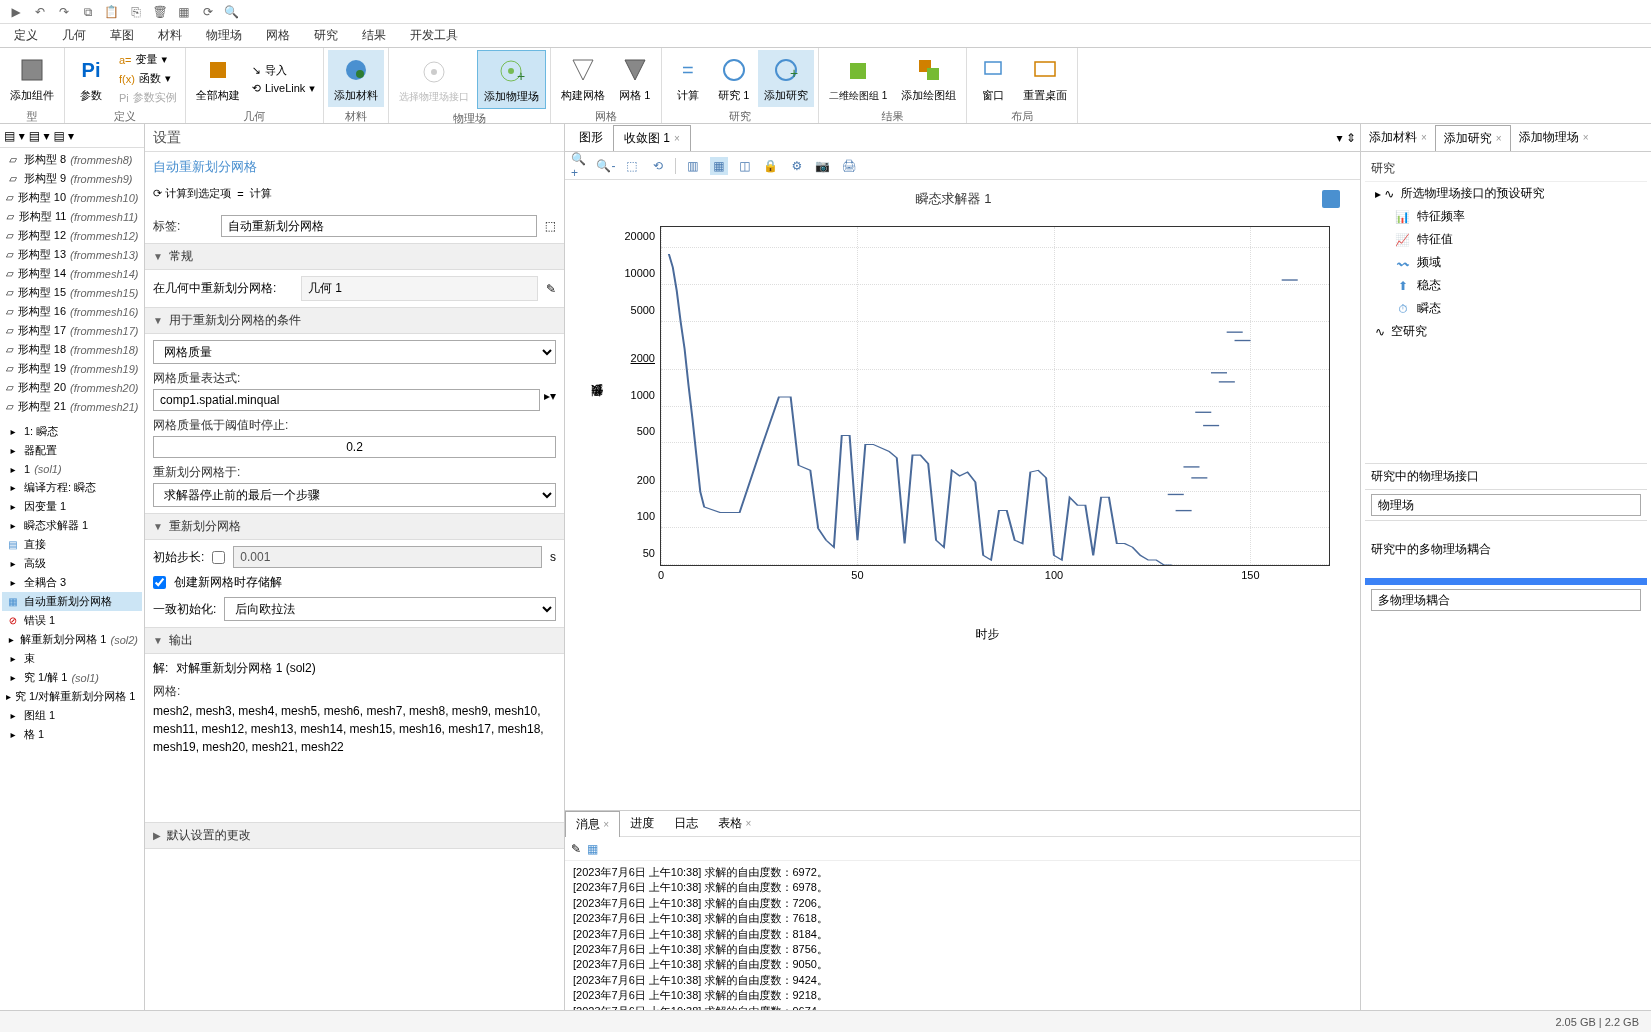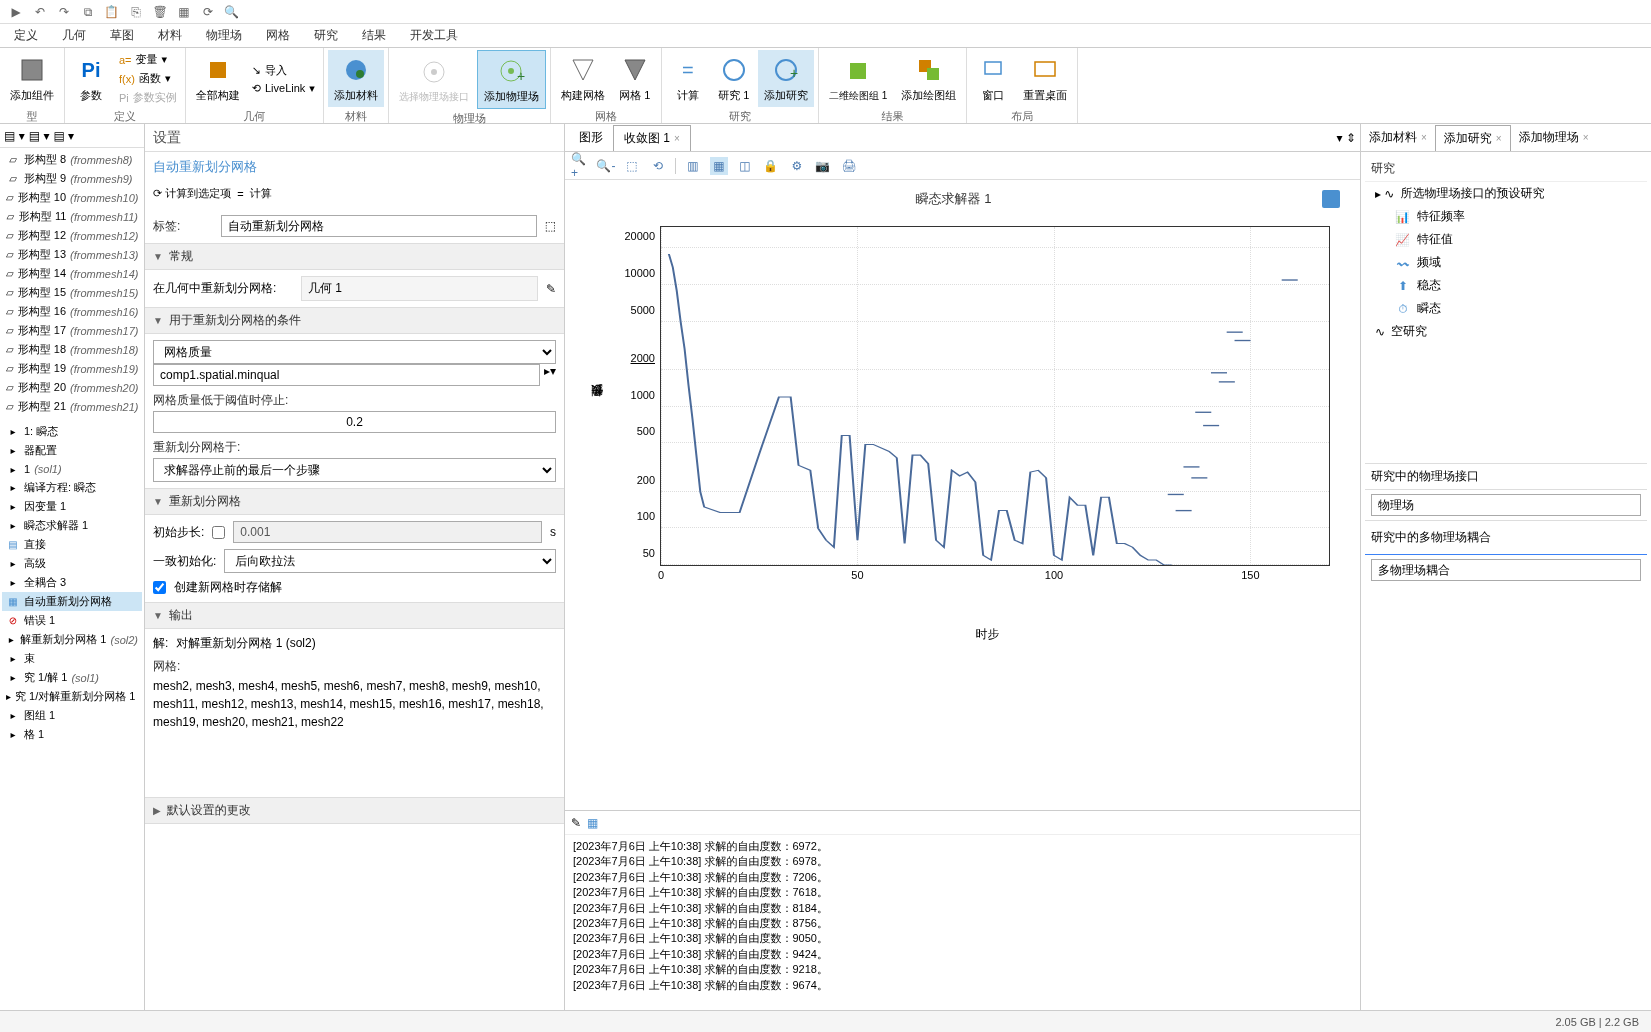--- a/index.html
+++ b/index.html
@@ -499,45 +499,46 @@
       <div class="form-row">
         <span style="flex:0 0 140px">在几何中重新划分网格:</span>
         <span style="flex:1;padding:3px 6px;background:#f5f5f5;border:1px solid #ddd">几何 1</span>
         <span>✎</span>
       </div>
       <div class="section-header">
           <span class="arrow">▼</span>
           <span>用于重新划分网格的条件</span>
         </div>
       <select class="form-select" style="width:100%"><option>网格质量</option></select>
+      <div class="field-label">网格质量表达式:</div>
       <div style="display:flex;gap:4px">
         <input class="form-input" value="comp1.spatial.minqual" style="">
         <span>▸▾</span>
       </div>
       <div class="field-label">网格质量低于阈值时停止:</div>
       <input class="form-input" style="width: 100%; text-align: center;" value="0.2">
       <div class="field-label">重新划分网格于:</div>
       <select class="form-select" style="width:100%"><option>求解器停止前的最后一个步骤</option></select>
       <div class="section-header">
           <span class="arrow">▼</span>
           <span>重新划分网格</span>
         </div>
       <div class="form-row">
         <span>初始步长:</span>
         <input type="checkbox" style="">
         <input class="form-input" disabled="" style="background: rgb(240, 240, 240);" value="0.001">
         <span>s</span>
       </div>
       <div class="form-row">
+        <input type="checkbox" checked="" style="">
+        <span>创建新网格时存储解</span>
+      </div>
+      <div class="form-row">
         <span>一致初始化:</span>
         <select class="form-select"><option>后向欧拉法</option></select>
-      </div>
-      <div class="form-row">
-        <input type="checkbox" checked="" style="">
-        <span>创建新网格时存储解</span>
       </div>
       <div class="section-header">
           <span class="arrow">▼</span>
           <span>输出</span>
         </div>
       <div class="form-row">
           <span>解:</span>
           <span>对解重新划分网格 1 (sol2)</span>
         </div>
       <div class="field-label">网格:</div>
@@ -621,20 +622,26 @@
                 <line x1="85.85882352941177" x2="88.25882352941177" y1="33.58540001162783" y2="33.58540001162783" stroke="#4a6a9a" stroke-width="0.4"></line>
                 <line x1="92.91764705882352" x2="95.31764705882352" y1="15.684119772142214" y2="15.684119772142214" stroke="#4a6a9a" stroke-width="0.4"></line>
               </svg>
             </div>
         </div>
       </div>
       <div class="x-axis-label" style="margin-left:50px">时步</div>
     </div>
 
     <div class="log-panel">
+      <div class="log-tabs">
+        <div class="log-tab active"><span>消息</span> <span class="close" style="color:#999;font-size:10px">×</span></div>
+        <div class="log-tab">进度</div>
+        <div class="log-tab">日志</div>
+        <div class="log-tab"><span>表格</span> <span class="close" style="color:#999;font-size:10px">×</span></div>
+      </div>
       <div class="log-toolbar">
         <span>✎</span>
         <span style="color:#4a90d0">▦</span>
       </div>
       <div class="log-content" id="log-lines">
           <div class="log-line">[2023年7月6日 上午10:38] 求解的自由度数：6972。</div>
           <div class="log-line">[2023年7月6日 上午10:38] 求解的自由度数：6978。</div>
           <div class="log-line">[2023年7月6日 上午10:38] 求解的自由度数：7206。</div>
           <div class="log-line">[2023年7月6日 上午10:38] 求解的自由度数：7618。</div>
           <div class="log-line">[2023年7月6日 上午10:38] 求解的自由度数：8184。</div>
@@ -684,21 +691,21 @@
           </div>
           <div class="right-item" style="padding-left: 30px;">
             <span class="study-icon" style="color:#4a90d0">⏱</span>
             <span>瞬态</span>
           </div>
         </div>
       <div class="right-item" style="padding-left:10px">∿ <span>空研究</span></div>
       <div style="height:120px"></div>
       <div style="padding:4px 6px;border-top:1px solid #ddd;border-bottom:1px solid #ddd">研究中的物理场接口</div>
       <div class="right-field"><input class="form-input" style="width: 100%;" value="物理场"></div>
-      <div style="padding:8px 6px;border-top:1px solid #ddd;border-bottom:1px solid #3b82f6">研究中的多物理场耦合</div>
+      <div style="padding:20px 6px;border-top:1px solid #ddd;border-bottom:7px solid #3b82f6">研究中的多物理场耦合</div>
       <div class="right-field"><input class="form-input" style="width: 100%;" value="多物理场耦合"></div>
     </div>
   </div>
 </div>
 
 <div class="status-bar">
   <span>2.05 GB | 2.2 GB</span>
 </div>
 
 </body></html>

